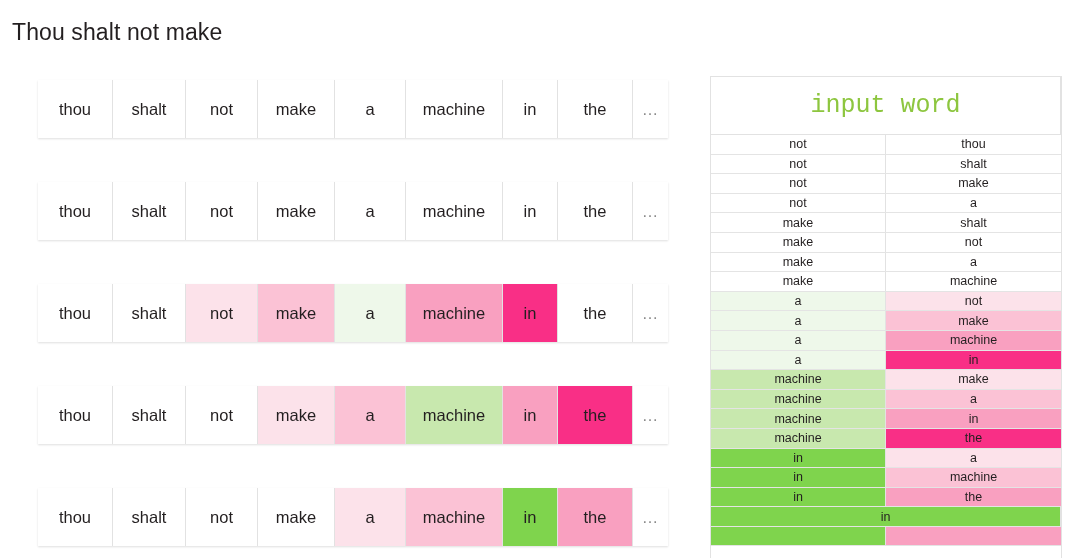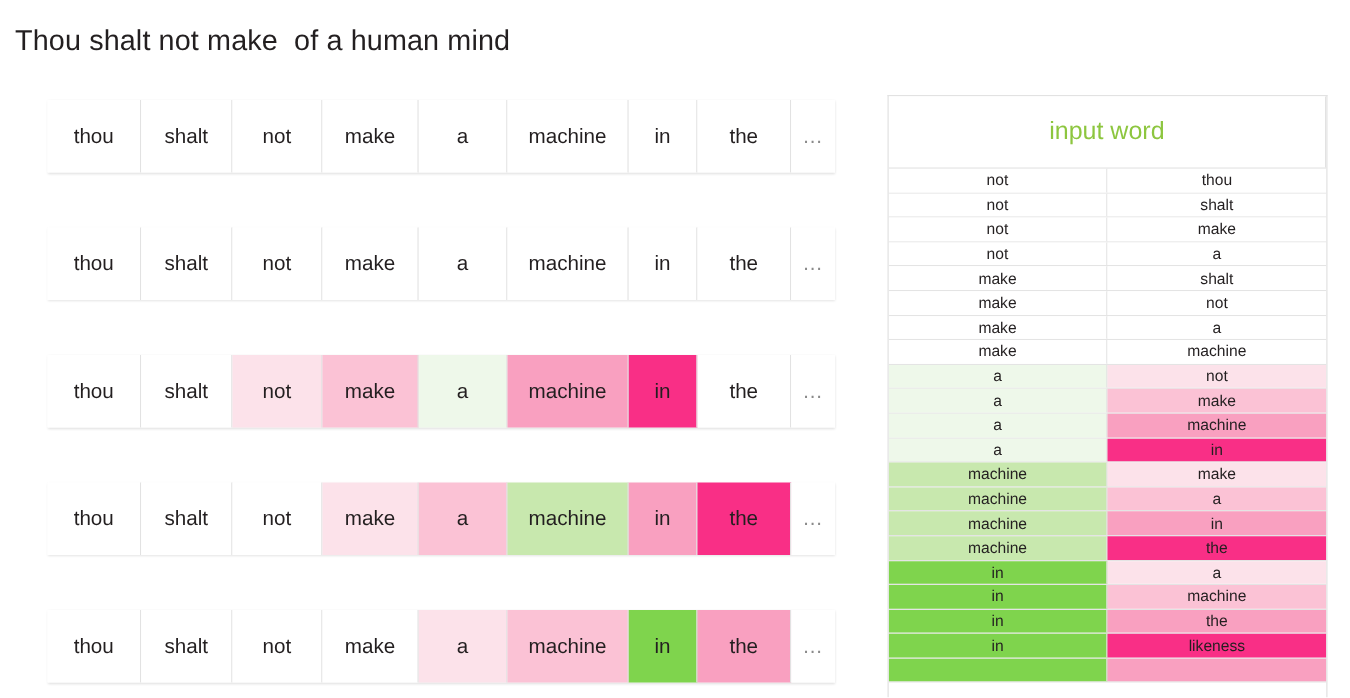--- a/index.html
+++ b/index.html
@@ -91,22 +91,23 @@
     display: flex;
     height: 57px;
     border-bottom: 1px solid #e2e2e2;
     background: #fff;
   }
   .tbl-head .th {
     flex: 1 1 50%;
     display: flex;
     align-items: center;
     justify-content: center;
-    font-size: 20px;
-    box-sizing: border-box;
+    font-size: 25px;
+    box-sizing: border-box;
+    font-family: Liberation Mono, monospace;
   }
   .tbl-head .th.left { border-right: 1px solid #e2e2e2; }
   .tbl-head .th.input { color: #8dc63f; }
   .tbl-head .th.target { color: #ed2d7c; }
 
   .tbl-row {
     display: flex;
     height: 19.6px;
     border-bottom: 1px solid #e4e4e4;
     box-sizing: border-box;
@@ -120,21 +121,21 @@
     color: #231f20;
     box-sizing: border-box;
     height: 100%;
   }
   .tbl-row .td.left { border-right: 1px solid #e2e2e2; }
 </style>
 </head>
 <body>
 
 <div id="title-bar">
-  <span class="seg">Thou shalt not make</span><span>&nbsp;</span><span>&nbsp;</span><span class="seg">of a human mind</span>
+  <span class="seg">Thou shalt not make</span><span>&nbsp;</span><span>&nbsp;</span>
 </div>
 
 <div id="sentence-rows">
     <div class="sent-row">
       <div class="sent-cell w-thou" style="background: rgb(255, 255, 255);">thou</div>
       <div class="sent-cell w-shalt" style="background: rgb(255, 255, 255);">shalt</div>
       <div class="sent-cell w-not" style="background: rgb(255, 255, 255);">not</div>
       <div class="sent-cell w-make" style="background: rgb(255, 255, 255);">make</div>
       <div class="sent-cell w-a" style="background: rgb(255, 255, 255);">a</div>
       <div class="sent-cell w-machine" style="background: rgb(255, 255, 255);">machine</div>
@@ -264,20 +265,19 @@
       <div class="tbl-row">
         <div class="td left" style="background: rgb(127, 212, 77);">in</div>
         <div class="td right" style="background: rgb(251, 194, 213);">machine</div>
       </div>
       <div class="tbl-row">
         <div class="td left" style="background: rgb(127, 212, 77);">in</div>
         <div class="td right" style="background: rgb(249, 160, 192);">the</div>
       </div>
       <div class="tbl-row">
         <div class="td left" style="background: rgb(127, 212, 77);">in</div>
-        <div class="td right" style="background: rgb(249, 47, 134);">likeness</div>
       </div>
       <div class="tbl-row">
         <div class="td left" style="background: rgb(127, 212, 77);"></div>
         <div class="td right" style="background: rgb(249, 160, 192);"></div>
       </div>
     </div>
 </div>
 
 </body></html>

